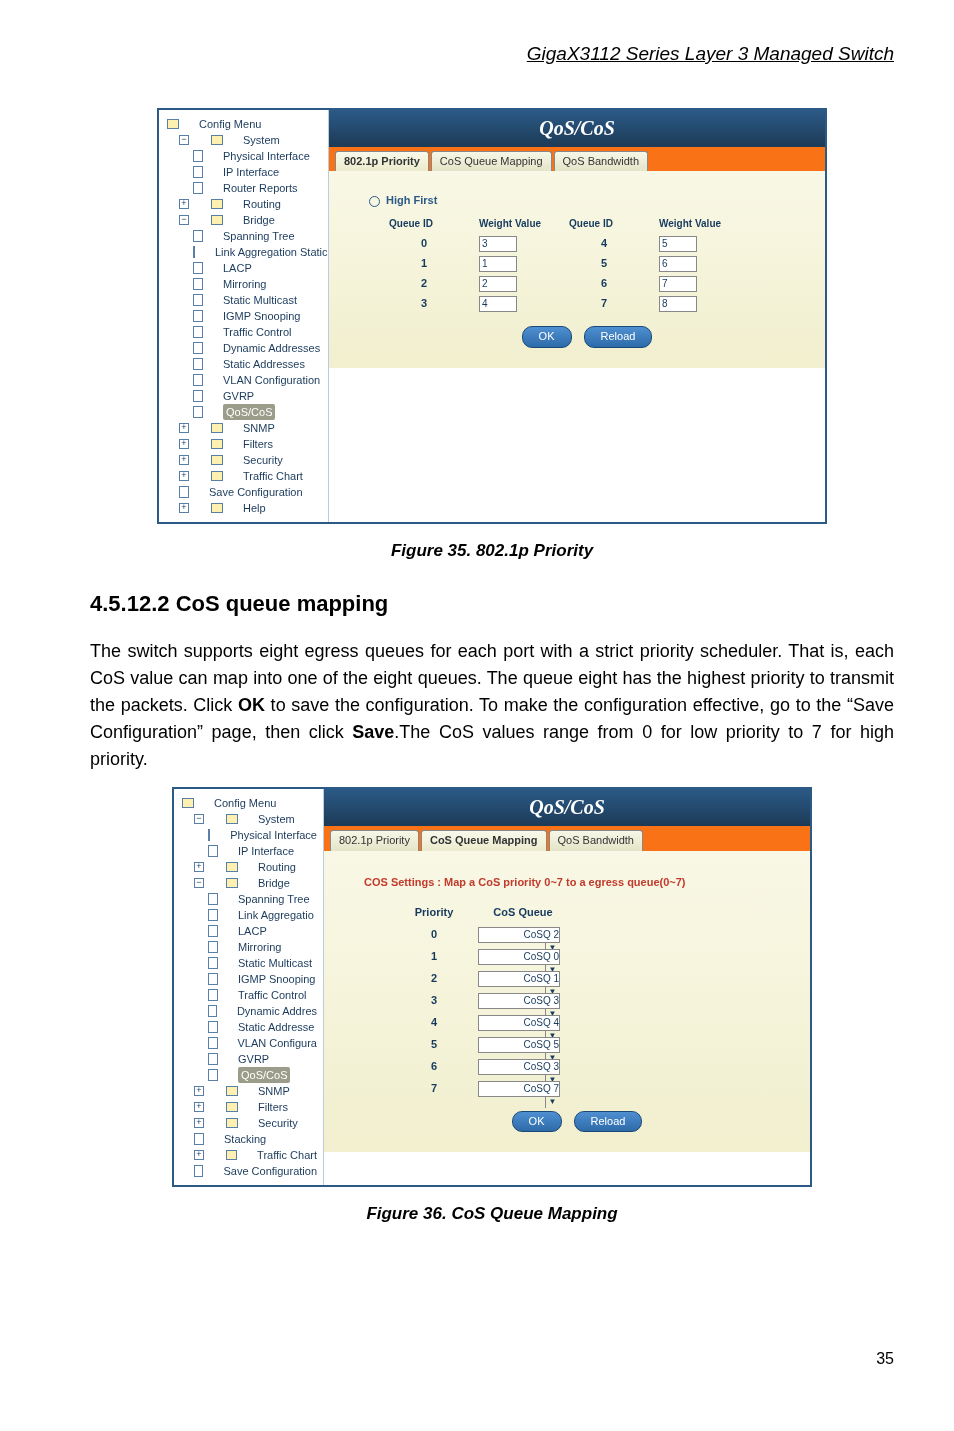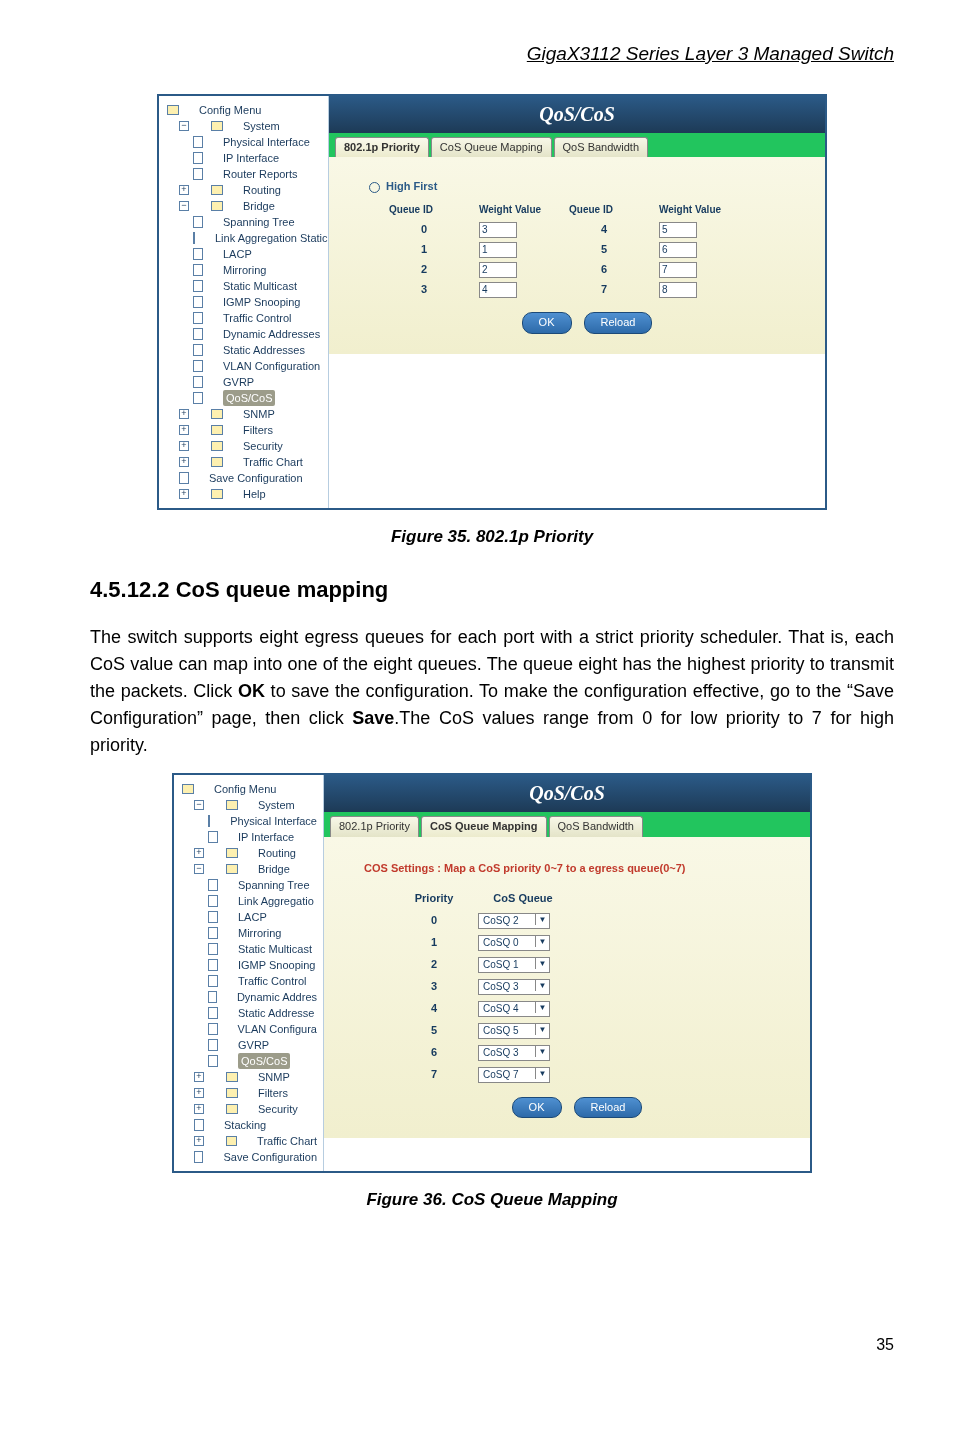--- a/index.html
+++ b/index.html
@@ -12,21 +12,21 @@
     font-size: 17px;
     line-height: 1.45;
     color: #000;
   }
   .header-title {
     font-style: italic;
     font-family: Arial, sans-serif;
     text-align: right;
     font-size: 19px;
     text-decoration: underline;
-    margin-bottom: 26px;
+    margin-bottom: 40px;
   }
   .figure-wrap { text-align: center; margin: 10px 0 6px 0; }
   .screenshot {
     display: inline-block;
     border: 2px solid #2b5a87;
     text-align: left;
     font-size: 11px;
     color: #1a3a5c;
     background: #fff;
     overflow: hidden;
@@ -56,21 +56,21 @@
     display:inline-flex;align-items:center;justify-content:center;
     width:10px;height:10px;border:1px solid #5a7fa6;font-size:9px;line-height:9px;
     margin-right:2px;
   }
   .panel { flex: 1; display: flex; flex-direction: column; }
   .panel-title {
     color: #fff; font-style: italic; font-family: Georgia, serif;
     font-size: 20px; font-weight: bold; text-align: center; padding: 4px 0;
     background: linear-gradient(#2b5a87, #1d3a56);
   }
-  .tab-row { display: flex; gap: 2px; padding: 4px 6px 0 6px; background: #22c55e; }
+  .tab-row { display: flex; gap: 2px; padding: 4px 6px 0 6px; background: #f97316; }
   .tab {
     border: 1px solid #888; border-bottom: none;
     border-radius: 3px 3px 0 0;
     padding: 2px 8px; font-size: 11px; color: #333;
     background: linear-gradient(#f7f7e8, #e4e4c8);
   }
   .tab.active { background: linear-gradient(#f9f9ec,#ecebcd); font-weight: bold; }
   .panel-body {
     background: linear-gradient(#f9f8e6, #f1efce);
     padding: 16px 20px 20px 40px;
@@ -99,21 +99,21 @@
   .btn-row { display: flex; gap: 12px; justify-content: center; margin-top: 14px; }
   .pill-btn {
     background: linear-gradient(#4f90d1,#2d6aa9);
     color: #fff; border: 1px solid #1c4a78;
     border-radius: 10px; padding: 2px 16px; font-size: 11px;
   }
   .err-line { color: #c13a2c; font-weight: bold; margin: 8px 0 14px 0; font-size:11px;}
   .cos-grid { display: grid; grid-template-columns: 60px 90px; gap: 6px 14px; margin-left: 40px; align-items:center;}
   .cos-h { font-weight: bold; text-align:center; }
   .cos-id { font-weight: bold; text-align:center; }
-  .sel-box { display:flex; align-items:flex-start; border: 1px solid #888; background:#fff; width: 72px; height:16px; }
+  .sel-box { display:flex; align-items:flex-end; border: 1px solid #888; background:#fff; width: 82px; height:16px;flex-direction:column; }
   .sel-box span { flex:1; padding-left:4px; font-size:10px;}
   .sel-arrow { width:14px;border-left:1px solid #888;display:flex;align-items:center;justify-content:center;font-size:8px; }
   .fig-cap { text-align: center; font-style: italic; font-weight: bold;
              font-family: Arial, sans-serif; font-size: 17px; margin: 8px 0 24px 0; }
   .section-h { font-family: Arial, sans-serif; font-weight: bold; font-size: 22px; margin: 0 0 18px 0; }
   .body-text { font-family: Arial, sans-serif; font-size: 18px; line-height: 1.5; text-align: justify; margin: 0 0 14px 0; }
   .page-num { text-align: right; font-size: 16px; margin-top: 120px; }
   .w670 { width: 670px; }
   .w640 { width: 640px; }
 </style>

